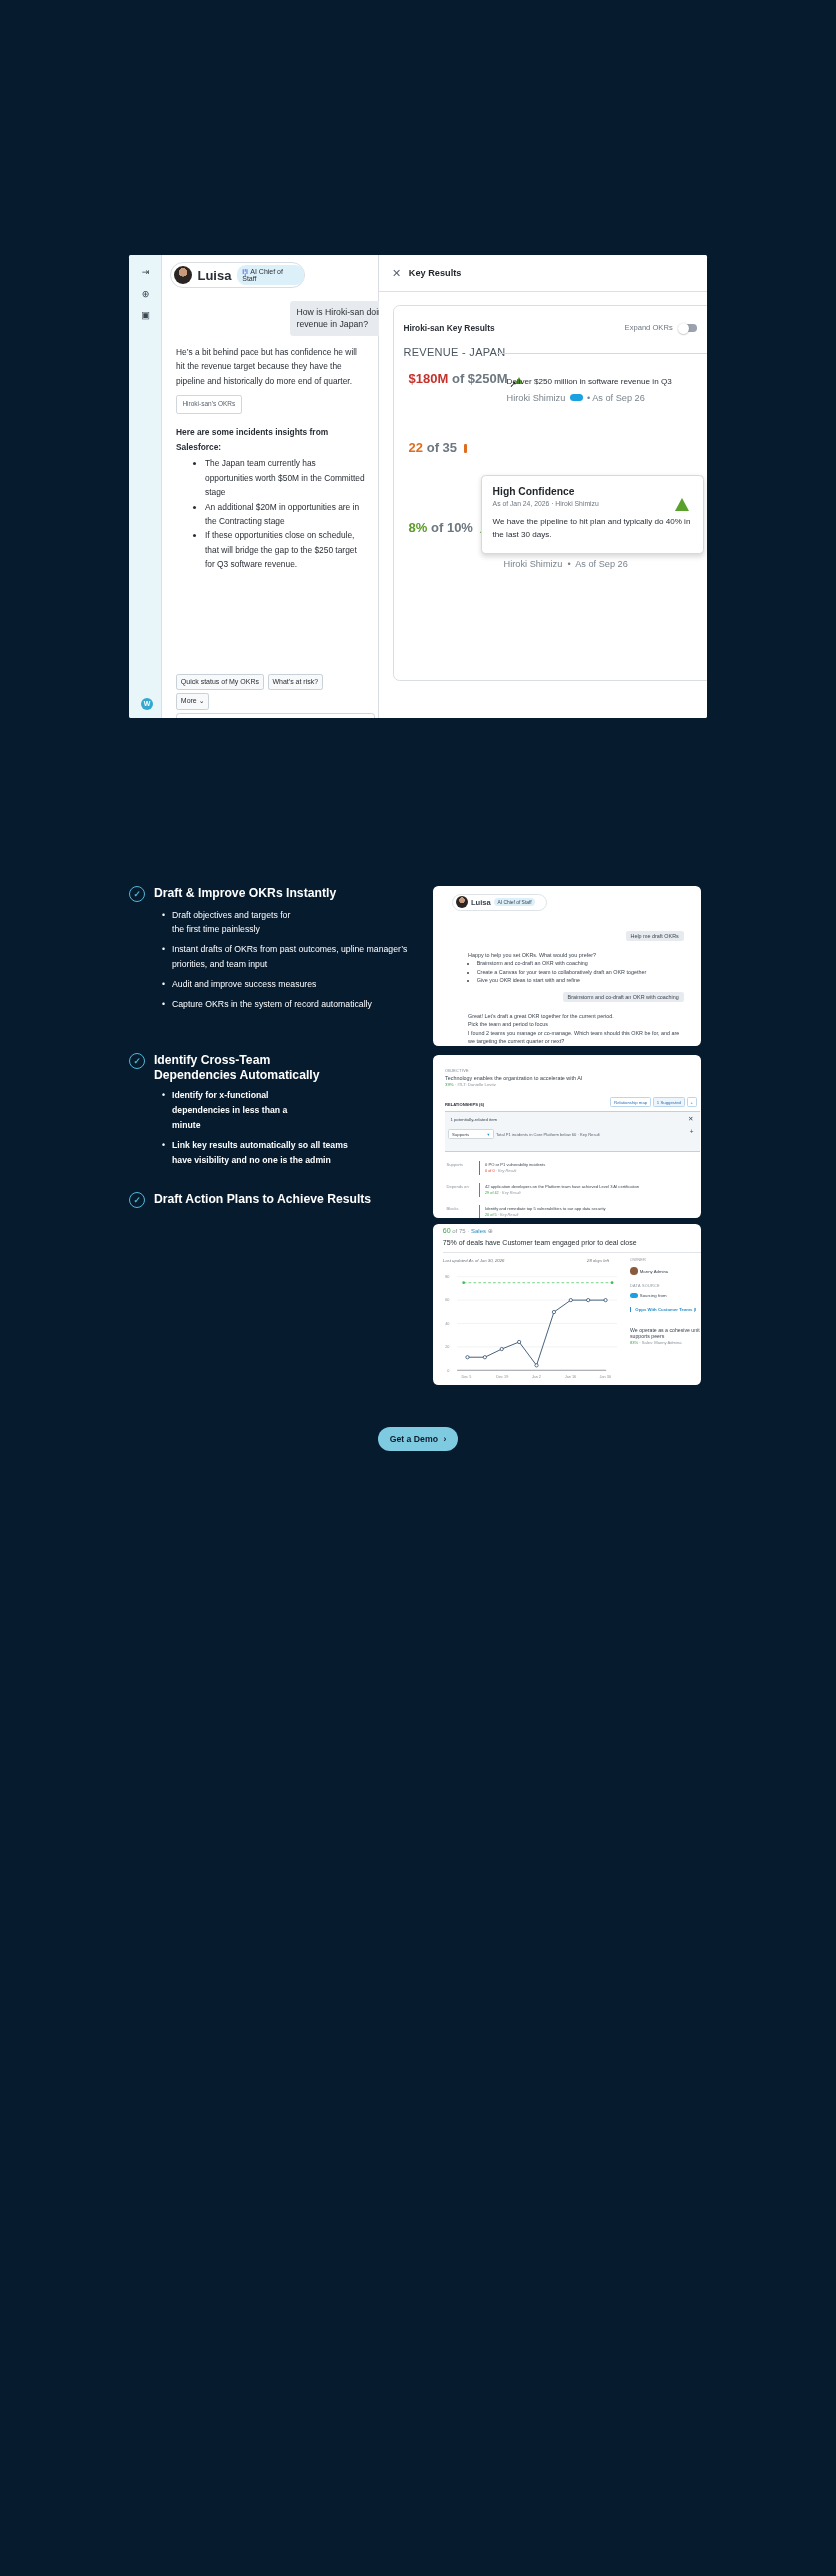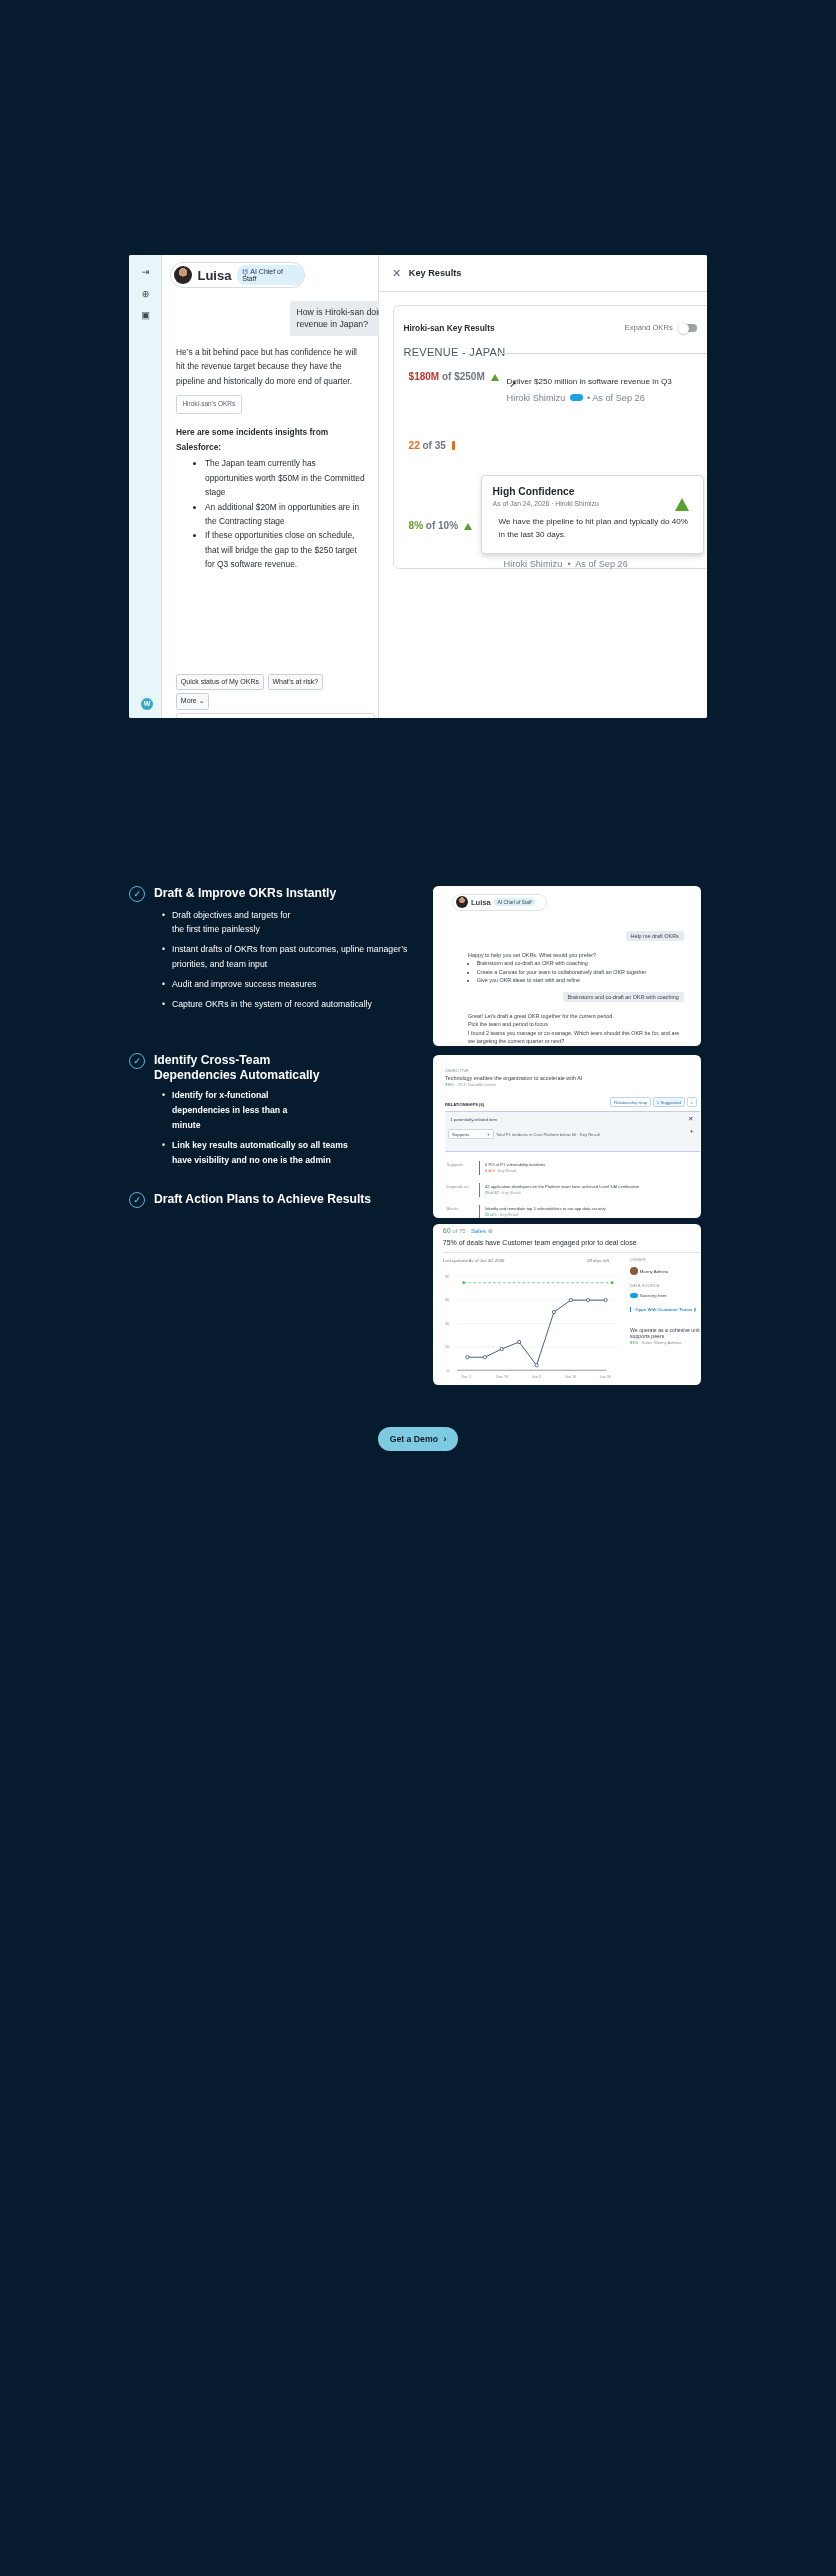--- a/index.html
+++ b/index.html
@@ -32,43 +32,43 @@
   .insights li { margin-bottom: 0; }
   .chips { position: absolute; left: 14px; top: 419px; display: flex; gap: 3.8px; }
   .chip { border: 0.5px solid #c9d1d8; border-radius: 2.2px; padding: 3.3px 3.8px; font-size: 7px; color: #2a2f36; background: #f7f9fa; }
   .more { position: absolute; left: 14px; top: 438px; }
   .ask { position: absolute; left: 14px; top: 458px; width: 199px; height: 28px; border: 0.5px solid #cfd6dc; border-radius: 3.3px; }
 
   .kr { position: absolute; left: 250px; top: 0; width: 328px; height: 100%; background: #fff; }
   .kr-header { height: 37px; border-bottom: 0.5px solid #dbe0e5; display: flex; align-items: center; padding-left: 13px; }
   .kr-close { font-size: 11px; color: #5a6470; margin-right: 7.6px; }
   .kr-title { font-size: 9.2px; font-weight: bold; color: #1f2428; }
-  .kr-card { position: absolute; left: 13.6px; top: 50px; width: 320px; height: 264px; border: 0.5px solid #d9dee3; border-radius: 6.5px; }
+  .kr-card { position: absolute; left: 13.6px; top: 50px; width: 320px; height: 376px; border: 0.5px solid #d9dee3; border-radius: 6.5px; }
   .kr-card-title { position: absolute; left: 9.8px; top: 17.4px; font-size: 8.4px; font-weight: bold; color: #2a2f36; }
   .expand { position: absolute; right: 15px; top: 17.4px; font-size: 7.6px; color: #6d7780; display: flex; align-items: center; gap: 6.5px; }
   .toggle { width: 17.4px; height: 7.6px; background: #9aa3ab; border-radius: 3.8px; position: relative; }
   .toggle::after { content: ""; position: absolute; left: -1.1px; top: -1.6px; width: 11px; height: 11px; background: #fff; border-radius: 50%; box-shadow: 0 0.5px 1.6px rgba(0,0,0,.35); }
   .group-label { position: absolute; left: 9.8px; top: 40px; font-size: 11px; color: #4a5560; letter-spacing: 0.3px; }
   .group-rule { position: absolute; left: 103px; top: 47px; width: 228px; height: 0.5px; background: #d3d9de; }
   .kr-row { position: absolute; left: 15px; width: 315px; }
-  .kr-metric { position: absolute; left: 0; top: 0; font-size: 10px; color: #6d7780; font-weight: bold; }
+  .kr-metric { position: absolute; left: 0; top: 0; font-size: 13px; color: #6d7780; font-weight: bold; }
   .kr-metric .cur-red { color: #c5322b; }
   .kr-metric .cur-orange { color: #e06c1f; }
   .kr-metric .cur-green { color: #5c9c2a; }
   .tri { display: inline-block; width: 0; height: 0; border-left: 4.3px solid transparent; border-right: 4.3px solid transparent; border-bottom: 7.6px solid #5aa02c; vertical-align: -0.5px; margin-left: 3.3px; }
   .kr-text { position: absolute; left: 98px; top: 2.2px; width: 195px; font-size: 8.1px; line-height: 17.4px; color: #2a2f36; }
   .kr-meta { font-size: 9.2px; color: #7a848d; line-height: 15px; }
   .sf { display: inline-block; width: 13px; height: 7.6px; background: #1ba1e0; border-radius: 4.3px; vertical-align: -0.5px; margin: 0 4.3px; }
   .cursor { position: absolute; left: 101px; top: 7.6px; font-size: 8.7px; color: #111; }
   .bar-orange { display: inline-block; width: 3.3px; height: 8.7px; background: #e06c1f; border-radius: 1.1px; vertical-align: -1.1px; margin-left: 3.3px; }
 
   .tooltip { position: absolute; left: 87px; top: 169px; width: 223px; height: 79px; background: #fff; border: 0.5px solid #d2d9df; border-radius: 4.3px; box-shadow: 0 2.2px 5.4px rgba(0,0,0,.15); padding: 9.8px 11px; }
   .tt-title { font-size: 10.3px; font-weight: bold; color: #1f2428; }
   .tt-sub { margin-top: 3.3px; font-size: 6.8px; color: #6d7780; }
-  .tt-body { margin-top: 7.6px; font-size: 8.1px; line-height: 13px; color: #2a2f36; margin-left: 6px; }
+  .tt-body { margin-top: 7.6px; font-size: 8.1px; line-height: 13px; color: #2a2f36; }
   .tt-tri { position: absolute; right: 14px; top: 22px; width: 0; height: 0; border-left: 7px solid transparent; border-right: 7px solid transparent; border-bottom: 13px solid #5aa02c; }
 
   
   .features { height: 793px; }
   .feat-title { position: absolute; top: 786px; left: 0; width: 100%; text-align: center; font-size: 26px; font-weight: bold; }
   .feat { position: absolute; left: 129px; width: 282px; }
   .feat-head { display: flex; align-items: flex-start; font-size: 12.2px; font-weight: bold; line-height: 15px; }
   .check { width: 16.3px; height: 16.3px; border: 1.1px solid #4fb8d8; border-radius: 50%; color: #4fb8d8; font-size: 8.7px; text-align: center; line-height: 14px; margin-right: 8.7px; flex-shrink: 0; }
   .feat ul { list-style: none; margin-top: 5.4px; }
   .feat li { position: relative; padding-left: 43px; font-size: 8.7px; line-height: 14.7px; margin-bottom: 5.4px; }

